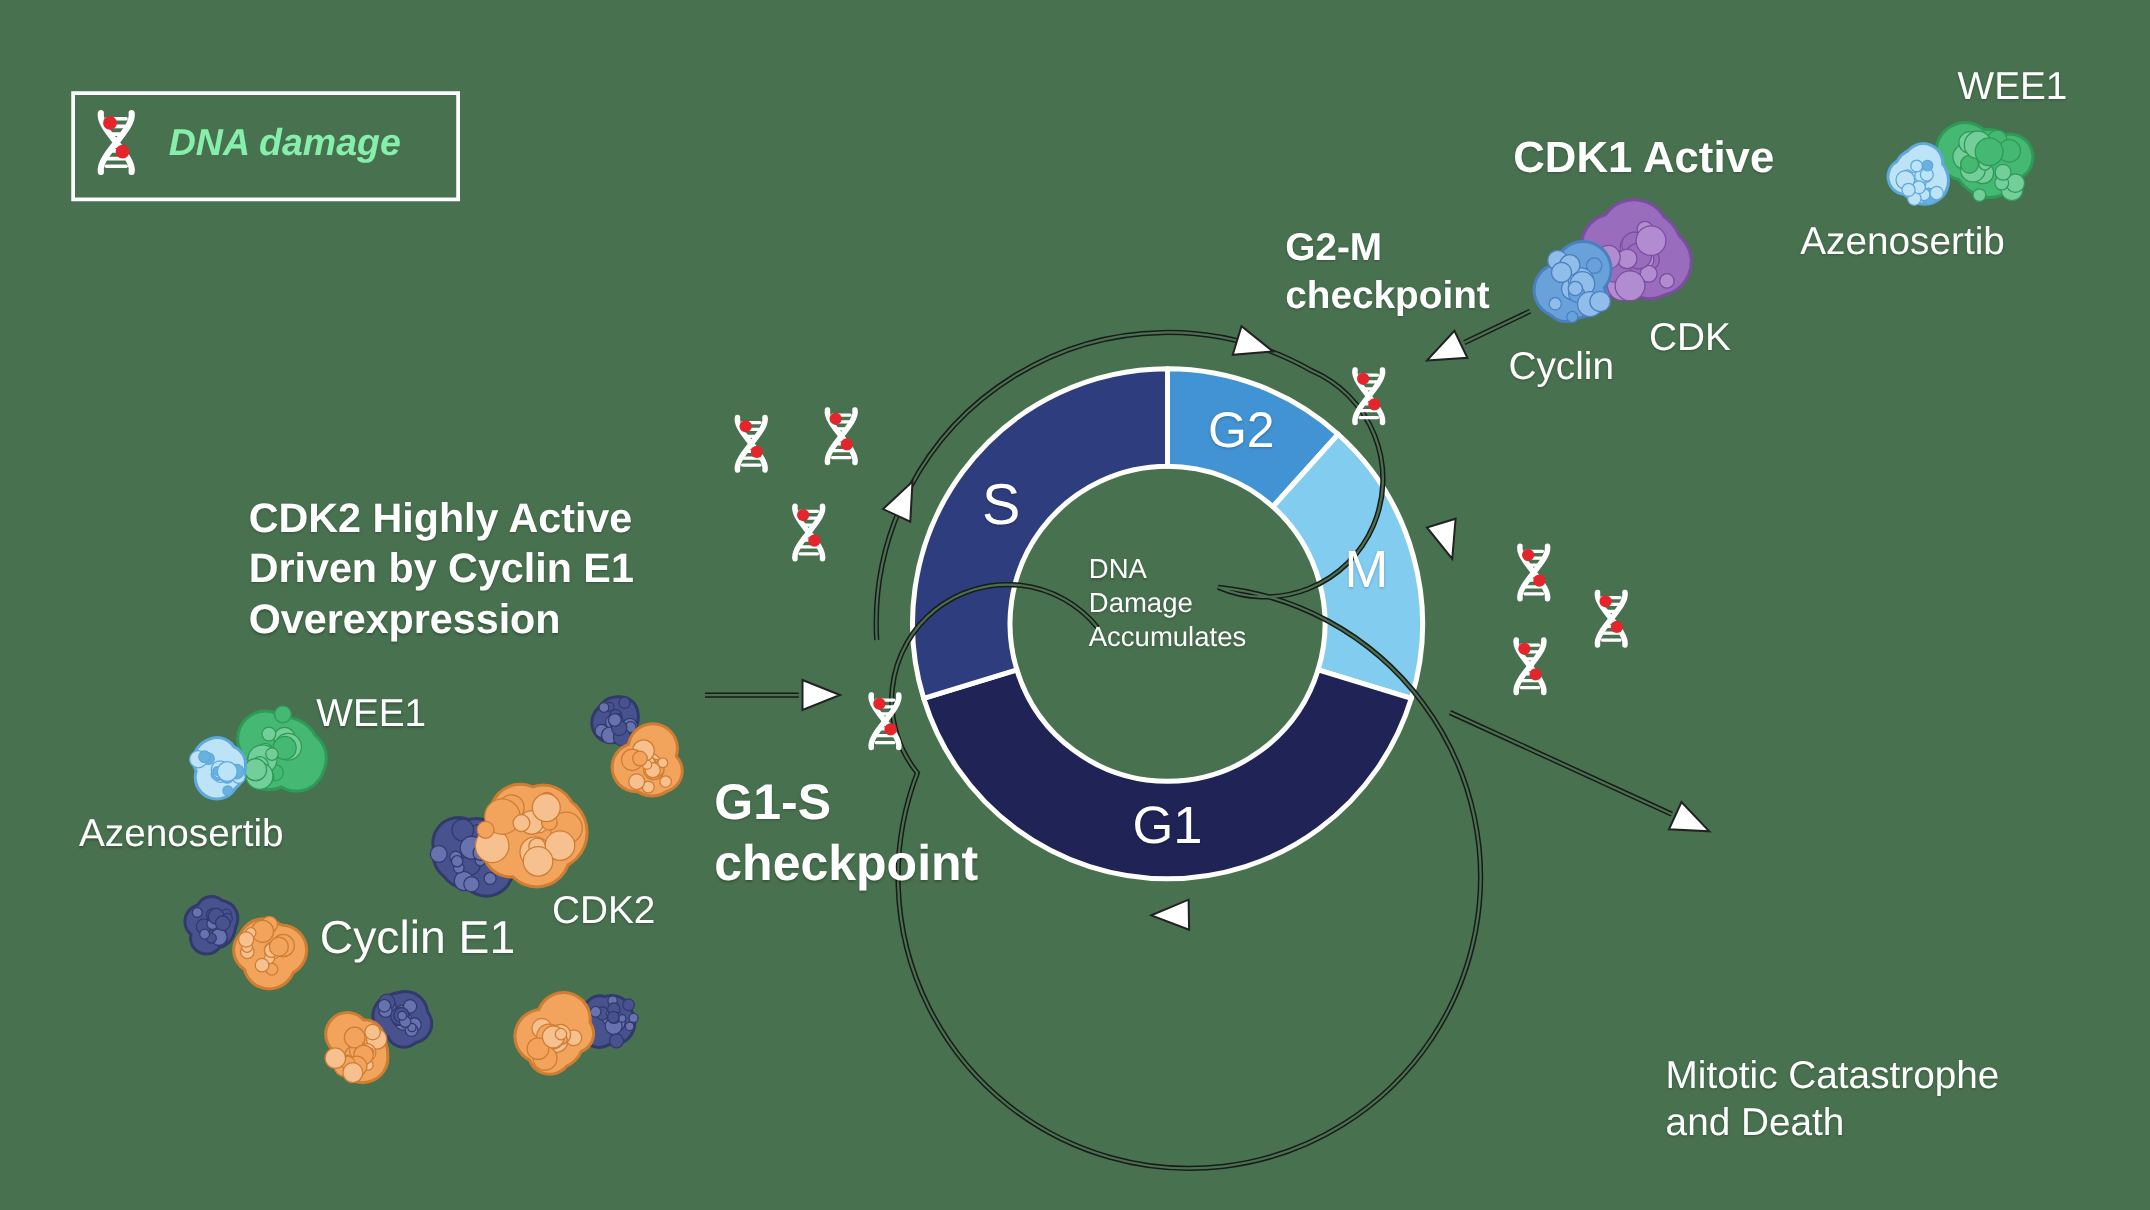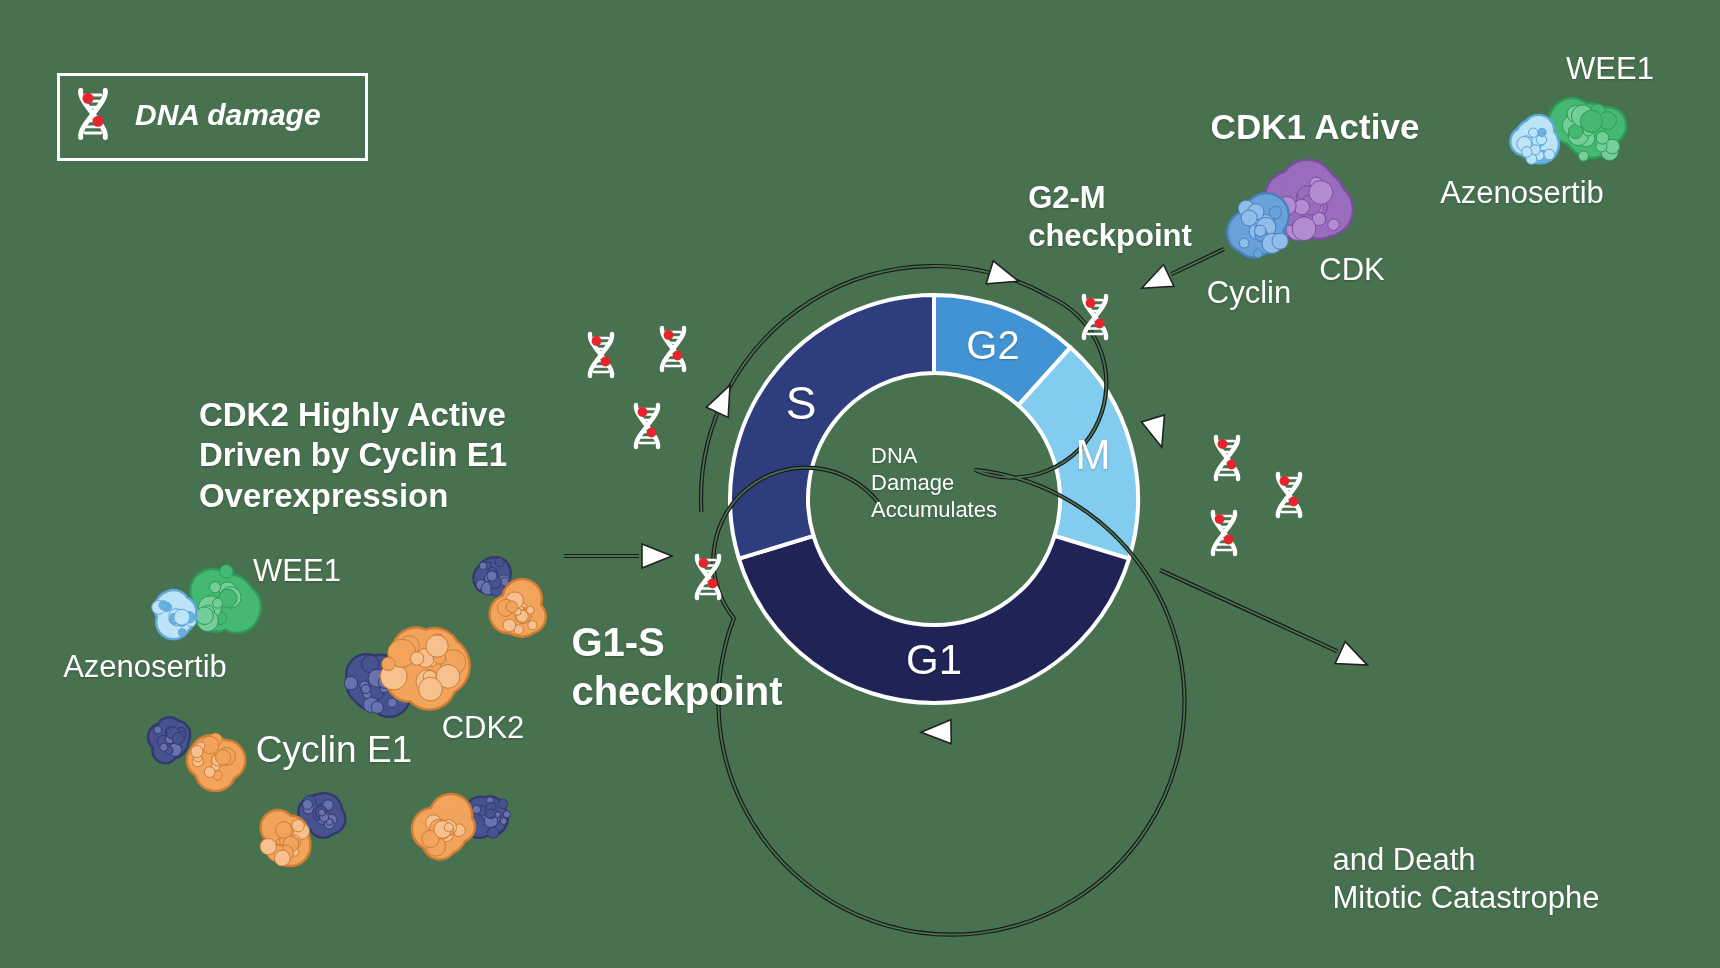--- a/index.html
+++ b/index.html
@@ -6,21 +6,21 @@
   #stage{position:relative;width:1720px;height:968px;overflow:hidden;
          font-family:"Liberation Sans",sans-serif;}
   .lbl{position:absolute;transform:translate(-50%,-50%);color:#fff;
        white-space:nowrap;text-align:left;line-height:1.22;
        text-shadow:0 1px 2px rgba(0,0,0,.25);}
   .hd{font-weight:bold;}
   .reg{font-weight:normal;}
   .bold{font-weight:normal;}
   #gfx{position:absolute;left:0;top:0;}
   #legend-box{position:absolute;border:3px solid #fff;background:transparent;}
-  #legend-text{position:absolute;transform:translate(0,-50%);color:#ffffff;
+  #legend-text{position:absolute;transform:translate(0,-50%);color:#86efac;
        font-weight:bold;font-style:italic;white-space:nowrap;}
 </style>
 </head>
 <body>
 
 <div id="stage" style="background: rgb(72, 113, 79);">
   <svg id="gfx" width="1720" height="968">
       <g>
         <path d="M934,295 A204,204 0 0 1 1070.502643697207,347.39845560261153 L1018.3104564012161,405.3637519898483 A126,126 0 0 0 934,373 Z" fill="#4193D3" stroke="#fff" stroke-width="4" stroke-linejoin="round"></path>
         <path d="M1070.502643697207,347.39845560261153 A204,204 0 0 1 1129.0861702164593,558.6438277634383 L1054.4943992513424,535.8388347950648 A126,126 0 0 0 1018.3104564012161,405.3637519898483 Z" fill="#82CCEF" stroke="#fff" stroke-width="4" stroke-linejoin="round"></path>
@@ -726,22 +726,22 @@
   <div class="lbl hd" id="t-g2m" style="left: 1110px; top: 217px; font-size: 31px;">
     <div>G2-M</div>
     <div>checkpoint</div>
   </div>
   <div class="lbl hd" id="t-g1s" style="left: 677px; top: 667px; font-size: 40px;">
     <div>G1-S</div>
     <div>checkpoint</div>
   </div>
 
   <div class="lbl bold" id="t-outcome" style="left: 1466px; top: 879px; font-size: 31px;">
+    <div>Mitotic Catastrophe</div>
     <div>and Death</div>
-    <div>Mitotic Catastrophe</div>
   </div>
 
   <div class="lbl bold" id="t-center" style="left: 934px; top: 483px; font-size: 22px;">
     <div>DNA</div>
     <div>Damage</div>
     <div>Accumulates</div>
   </div>
 
   <div class="lbl bold" id="t-segG2" style="left: 993px; top: 345px; font-size: 40px;">G2</div>
   <div class="lbl bold" id="t-segM" style="left: 1093px; top: 455px; font-size: 42px;">M</div>

